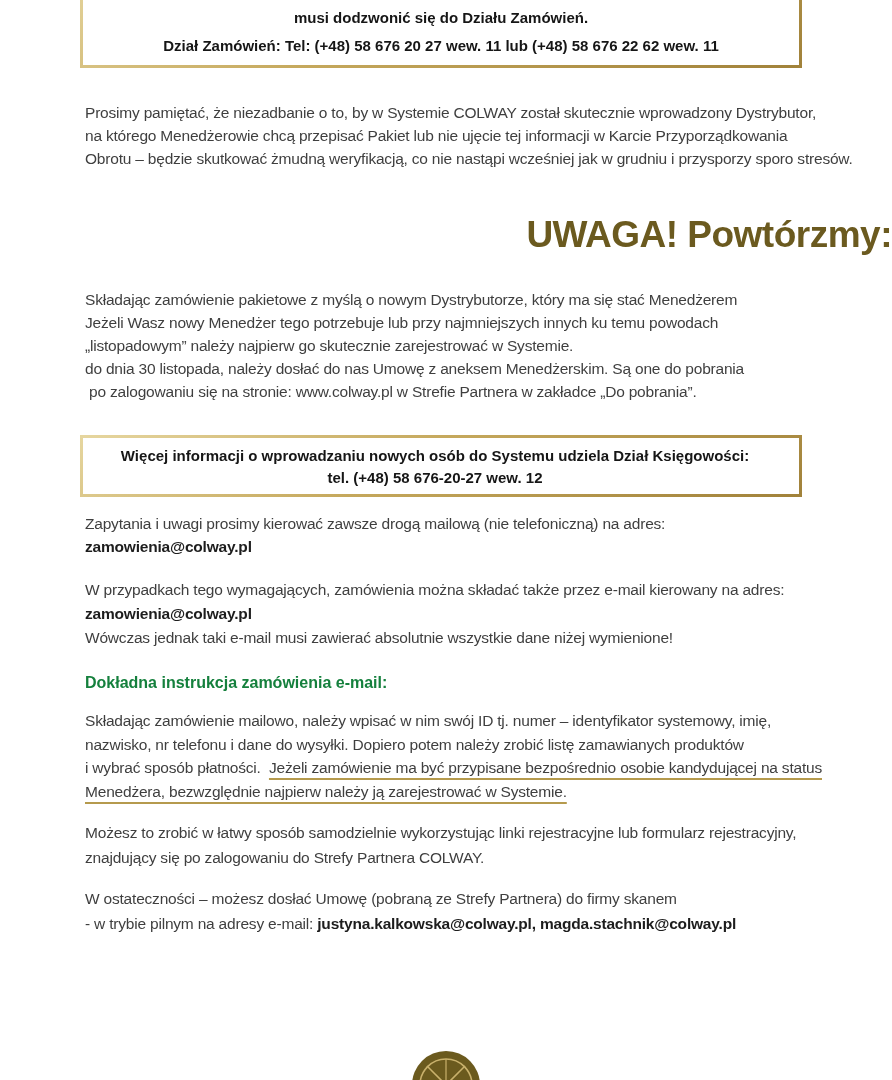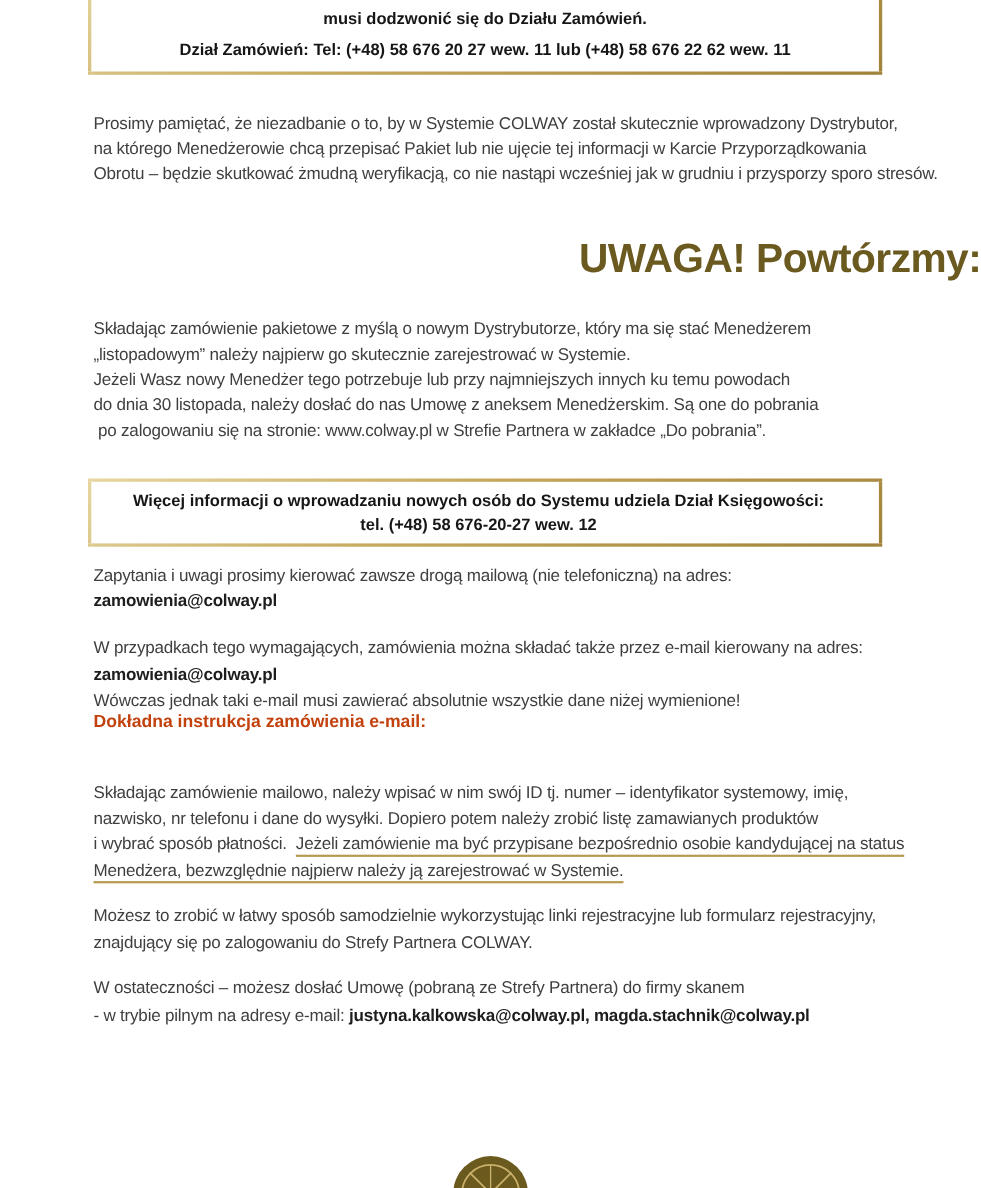--- a/index.html
+++ b/index.html
@@ -53,24 +53,24 @@
     text-align: right;
     font-size: 37px;
     font-weight: bold;
     letter-spacing: -0.5px;
     color: #6b5a1f;
   }
 
   .instruction-heading {
     position: absolute;
     left: 85px;
-    top: 648px;
+    top: 674px;
     font-size: 16px;
     font-weight: bold;
-    color: #c2410c;
+    color: #15803d;
   }
 
   .gold-underline {
     text-decoration: underline;
     text-decoration-color: #b59a4d;
     text-decoration-thickness: 2px;
     text-underline-offset: 5px;
   }
 
   .logo-wrap {
@@ -95,22 +95,22 @@
   <div class="para" style="top:101px;">
     <div class="line">Prosimy pamiętać, że niezadbanie o to, by w Systemie COLWAY został skutecznie wprowadzony Dystrybutor,</div>
     <div class="line">na którego Menedżerowie chcą przepisać Pakiet lub nie ujęcie tej informacji w Karcie Przyporządkowania</div>
     <div class="line">Obrotu – będzie skutkować żmudną weryfikacją, co nie nastąpi wcześniej jak w grudniu i przysporzy sporo stresów.</div>
   </div>
 
   <div class="headline">UWAGA! Powtórzmy:</div>
 
   <div class="para" style="top:288px;">
     <div class="line">Składając zamówienie pakietowe z myślą o nowym Dystrybutorze, który ma się stać Menedżerem</div>
+    <div class="line">Jeżeli Wasz nowy Menedżer tego potrzebuje lub przy najmniejszych innych ku temu powodach</div>
     <div class="line">„listopadowym” należy najpierw go skutecznie zarejestrować w Systemie.</div>
-    <div class="line">Jeżeli Wasz nowy Menedżer tego potrzebuje lub przy najmniejszych innych ku temu powodach</div>
     <div class="line">do dnia 30 listopada, należy dosłać do nas Umowę z aneksem Menedżerskim. Są one do pobrania</div>
     <div class="line"> po zalogowaniu się na stronie: www.colway.pl w Strefie Partnera w zakładce „Do pobrania”.</div>
   </div>
 
   <div class="gold-box box-info">
     <div class="line">Więcej informacji o wprowadzaniu nowych osób do Systemu udziela Dział Księgowości:</div>
     <div class="line">tel. (+48) 58 676-20-27 wew. 12</div>
   </div>
 
   <div class="para" style="top:512px;">

